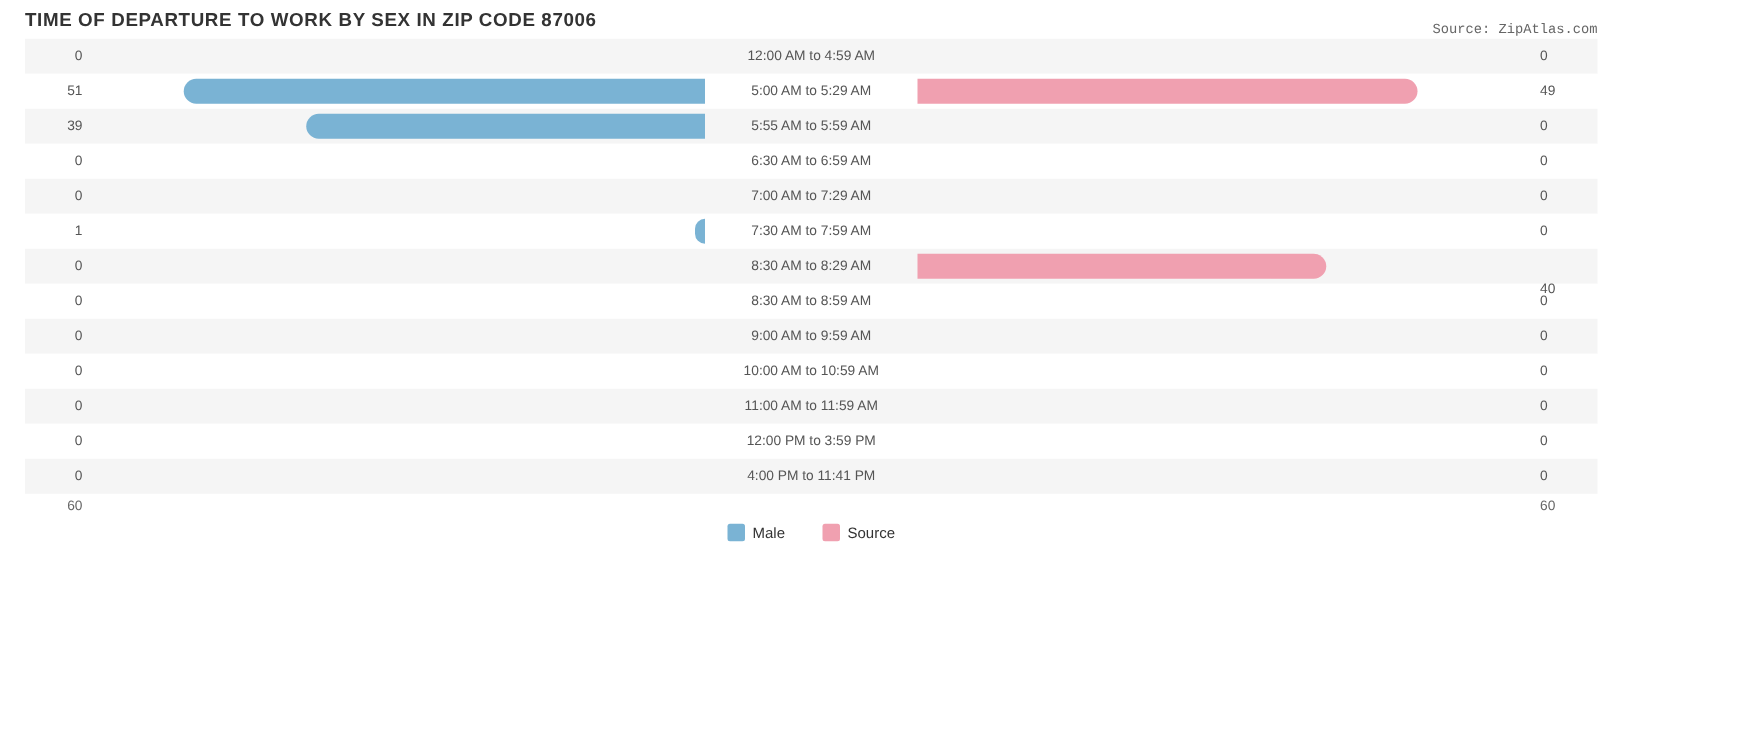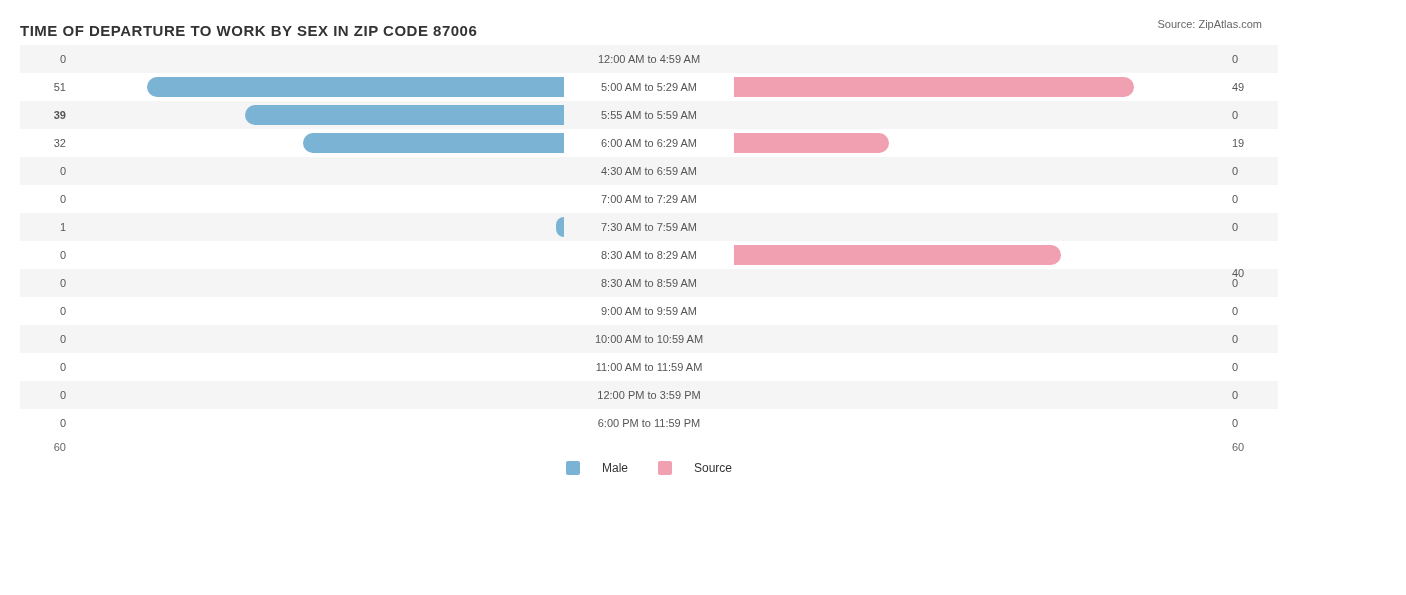--- a/index.html
+++ b/index.html
@@ -6,37 +6,38 @@
     body {
       background: #fff;
       font-family: Arial, sans-serif;
       width: 1406px;
       height: 595px;
       overflow: hidden;
     }
     .chart-container {
       width: 1298px;
       height: 595px;
-      padding: 22px 20px 40px 20px;
+      padding: 8px 20px 40px 20px;
       position: relative;
     }
     .chart-title {
       font-size: 15px;
       font-weight: bold;
       color: #333;
       text-transform: uppercase;
       letter-spacing: 0.5px;
       margin-bottom: 6px;
     }
     .source-label {
       position: absolute;
       top: 18px;
-      right: 36px;
+      right: 20px;
       font-size: 11px;
       color: #666;
+      font-family: Liberation Mono, monospace;
     }
     .bar-male {
       background: #7ab3d4;
       height: 20px;
       border-radius: 10px 0 0 10px;
       display: flex;
       align-items: center;
       justify-content: flex-end;
       padding-right: 6px;
       min-width: 0;
@@ -55,21 +56,21 @@
     }
     .legend {
       display: flex;
       justify-content: center;
       gap: 30px;
       margin-top: 4px;
     }
     .legend-item {
       display: flex;
       align-items: center;
-      gap: 22px;
+      gap: 6px;
       font-size: 12px;
       color: #333;
     }
     .legend-box {
       width: 14px;
       height: 14px;
       border-radius: 2px;
     }
     .rows-wrapper {
       width: 100%;
@@ -142,43 +143,32 @@
         <div class="bar-left-wrap">
           <div class="bar-male" style="width: 417px;"></div>
         </div>
         <div class="time-label">5:00 AM to 5:29 AM</div>
         <div class="bar-right-wrap">
           <div class="bar-female" style="width: 400px;"></div>
         </div>
         <div class="num-right" style="color: rgb(85, 85, 85);">49</div>
       </div>
       <div class="full-row">
-        <div class="num-left" style="color: rgb(85, 85, 85); font-weight: bold;">39</div>
+        <div class="num-left" style="color: rgb(85, 85, 85);">39</div>
         <div class="bar-left-wrap">
           <div class="bar-male" style="width: 319px;"></div>
         </div>
         <div class="time-label">5:55 AM to 5:59 AM</div>
         <div class="bar-right-wrap"></div>
         <div class="num-right" style="color: rgb(85, 85, 85);">0</div>
       </div>
       <div class="full-row">
-        <div class="num-left" style="color: rgb(85, 85, 85);">32</div>
-        <div class="bar-left-wrap">
-          <div class="bar-male" style="width: 261px;"></div>
-        </div>
-        <div class="time-label">6:00 AM to 6:29 AM</div>
-        <div class="bar-right-wrap">
-          <div class="bar-female" style="width: 155px;"></div>
-        </div>
-        <div class="num-right" style="color: rgb(85, 85, 85);">19</div>
-      </div>
-      <div class="full-row">
-        <div class="num-left" style="color: rgb(85, 85, 85);">0</div>
-        <div class="bar-left-wrap"></div>
-        <div class="time-label">4:30 AM to 6:59 AM</div>
+        <div class="num-left" style="color: rgb(85, 85, 85);">0</div>
+        <div class="bar-left-wrap"></div>
+        <div class="time-label">6:30 AM to 6:59 AM</div>
         <div class="bar-right-wrap"></div>
         <div class="num-right" style="color: rgb(85, 85, 85);">0</div>
       </div>
       <div class="full-row">
         <div class="num-left" style="color: rgb(85, 85, 85);">0</div>
         <div class="bar-left-wrap"></div>
         <div class="time-label">7:00 AM to 7:29 AM</div>
         <div class="bar-right-wrap"></div>
         <div class="num-right" style="color: rgb(85, 85, 85);">0</div>
       </div>
@@ -231,21 +221,21 @@
       <div class="full-row">
         <div class="num-left" style="color: rgb(85, 85, 85);">0</div>
         <div class="bar-left-wrap"></div>
         <div class="time-label">12:00 PM to 3:59 PM</div>
         <div class="bar-right-wrap"></div>
         <div class="num-right" style="color: rgb(85, 85, 85);">0</div>
       </div>
       <div class="full-row">
         <div class="num-left" style="color: rgb(85, 85, 85);">0</div>
         <div class="bar-left-wrap"></div>
-        <div class="time-label">6:00 PM to 11:59 PM</div>
+        <div class="time-label">4:00 PM to 11:41 PM</div>
         <div class="bar-right-wrap"></div>
         <div class="num-right" style="color: rgb(85, 85, 85);">0</div>
       </div>
     </div>
 
   <div class="bottom-axis" id="bottom-axis">
       <div class="num-left" style="color: rgb(102, 102, 102);">60</div>
       <div class="bar-left-wrap"></div>
       <div class="time-label"></div>
       <div class="bar-right-wrap"></div>

